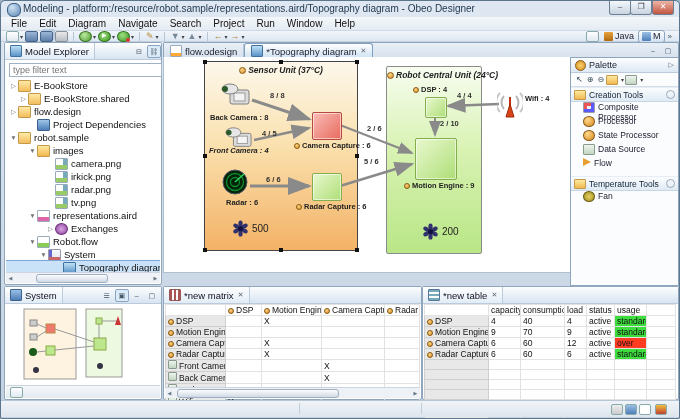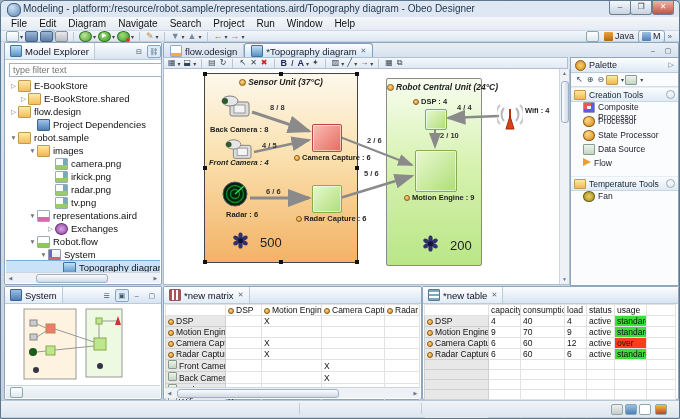--- a/index.html
+++ b/index.html
@@ -83,33 +83,33 @@
   .etab{display:flex;align-items:center;height:14px;padding:0 6px;font-size:9.5px;color:#223;
     border-right:1px solid #b5c4d4;}
   .etab.active{background:linear-gradient(#fefefe,#cfe2f4);border:1px solid #7fa0c0;border-bottom:none;border-radius:3px 3px 0 0;}
   #dtoolbar{left:162px;top:56px;width:405px;height:12px;background:linear-gradient(#f4f7fb,#e0e9f3);
     border:1px solid #aebfd0;display:flex;align-items:center;padding:0 2px;box-sizing:border-box;}
   .dti{font-size:8px;color:#345;margin:0 2px;line-height:10px;}
   .dti.b{font-weight:bold;font-size:9px;color:#226;}
   .dti.i{font-style:italic;font-size:9px;color:#226;}
   .dti.red{color:#c22;}
   
-  #canvas{left:162px;top:68px;width:405px;height:215px;background:#fff;border:1px solid #aebfd0;border-top:none;overflow:hidden;}
+  #canvas{left:162px;top:56px;width:405px;height:215px;background:#fff;border:1px solid #aebfd0;border-top:none;overflow:hidden;padding-left:24px;}
   .unit{position:absolute;border-radius:2px;}
   .unit-title{position:absolute;left:0;right:0;top:3px;text-align:center;font-size:8.5px;font-weight:bold;
     font-style:italic;color:#222;white-space:nowrap;}
   .pdot{display:inline-block;width:7px;height:7px;border-radius:50%;vertical-align:-1px;margin-right:2px;
     background:radial-gradient(circle at 35% 30%,#ffd98a,#d8891f);border:1px solid #8a5a12;box-sizing:border-box;}
   .node{position:absolute;border-radius:2px;box-shadow:inset 0 0 0 1px rgba(255,255,255,.55);}
   .nred{background:linear-gradient(135deg,#f9bdb5,#e86a5e);border:1px solid #b8483c;}
   .ngreen{background:linear-gradient(135deg,#e9f8cf,#aede77);border:1px solid #84ad4e;}
   .nlabel{position:absolute;font-size:7.5px;font-weight:bold;color:#222;white-space:nowrap;}
   .elabel{position:absolute;font-size:7.5px;font-weight:bold;color:#333;white-space:nowrap;}
   .handle{position:absolute;width:4px;height:4px;background:#111;}
-  .fanlbl{position:absolute;font-size:13px;color:#222;margin-left:8px;}
+  .fanlbl{position:absolute;font-size:10px;color:#222;}
   #vscroll{position:absolute;right:0;top:0;width:9px;bottom:0;background:#eef2f6;border-left:1px solid #cdd6e0;}
   #vscroll .vthumb{position:absolute;left:1px;top:12px;width:6px;height:40px;background:linear-gradient(90deg,#fdfdfe,#cfd9e4);
     border:1px solid #9fb0c2;border-radius:3px;}
   .varr{position:absolute;left:0;width:9px;height:9px;font-size:5px;color:#678;text-align:center;line-height:9px;}
   
   #palette{left:569px;top:56px;width:107px;height:227px;background:#fafcfd;border:1px solid #8fa6bd;}
   .phead{height:14px;background:linear-gradient(#fdfeff,#dce8f3);border-bottom:1px solid #bccbdb;
     display:flex;align-items:center;font-size:9px;color:#223;padding:0 4px;}
   .ptools{height:13px;border-bottom:1px solid #d5dee8;display:flex;align-items:center;padding:0 3px;}
   .pti{font-size:8px;color:#345;margin:0 2px;}

